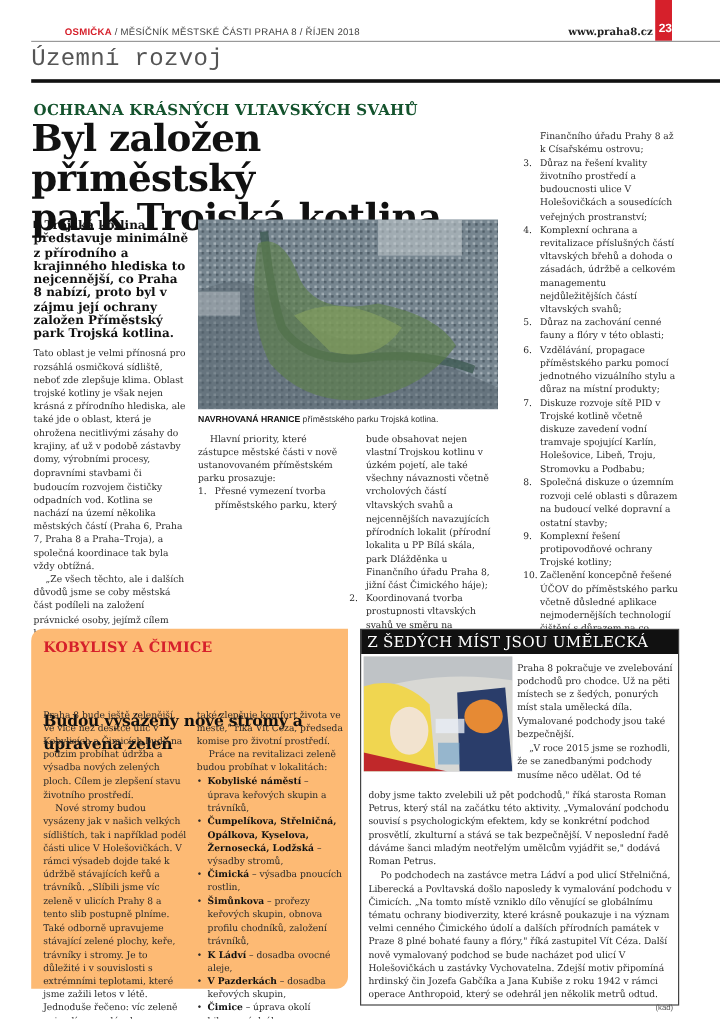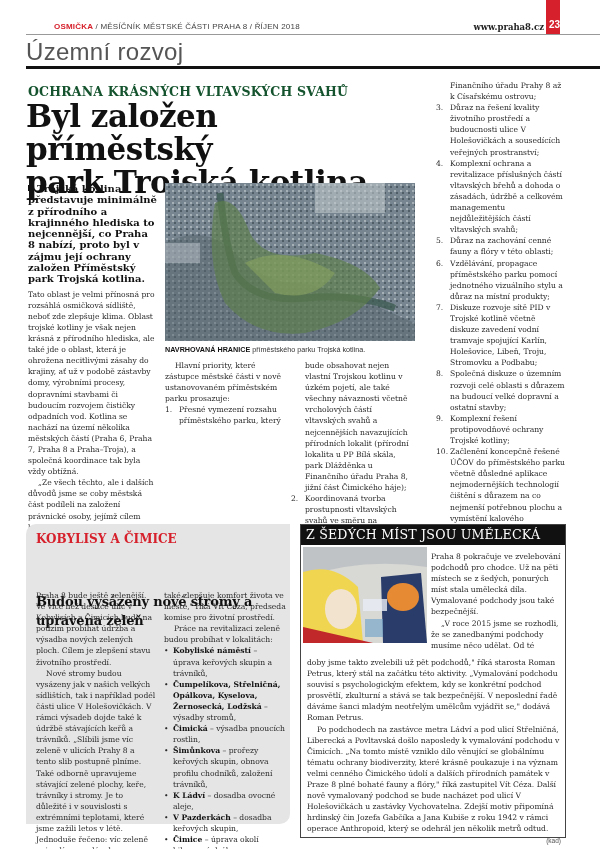--- a/index.html
+++ b/index.html
@@ -4,42 +4,42 @@
 <style>
   * { margin: 0; padding: 0; box-sizing: border-box; }
   html, body { width: 600px; height: 849px; background: #ffffff; overflow: hidden; }
   body { position: relative; font-family: "DejaVu Serif", serif; color: #222; }
 
   .header-bar { position: absolute; left: 26px; top: 22px; width: 574px; height: 12px; font-family: "Liberation Sans", sans-serif; font-size: 8px; color: #444; letter-spacing: 0.2px; margin-left: 28px; }
   .header-bar .brand { color: #d6202b; font-weight: bold; }
   .header-line { position: absolute; left: 26px; top: 34px; width: 574px; height: 1px; background: #999; }
   .site-url { position: absolute; right: 56px; top: 22px; font-family: "DejaVu Serif", serif; font-weight: bold; font-size: 8.5px; color: #222; }
   .page-badge { position: absolute; right: 40px; top: 0; width: 14px; height: 34px; background: #d6202b; color: #fff; font-family: "Liberation Sans", sans-serif; font-weight: bold; font-size: 10px; display: flex; align-items: flex-end; justify-content: flex-end; padding-bottom: 4px; }
-  .section-title { position: absolute; left: 26px; top: 38px; font-family: Liberation Sans, sans-serif; font-size: 24px; color: #555; font-weight: normal; letter-spacing: 0.3px; }
+  .section-title { position: absolute; left: 26px; top: 38px; font-family: Liberation Mono, monospace; font-size: 20px; color: #555; font-weight: normal; letter-spacing: 0.3px; }
   .section-rule { position: absolute; left: 26px; top: 66px; width: 574px; height: 3px; background: #111; }
 
   .kicker { position: absolute; left: 28px; top: 84px; font-family: "DejaVu Serif", serif; font-weight: bold; font-size: 12.5px; color: #14532d; letter-spacing: 0.2px; }
   .headline { position: absolute; left: 26px; top: 100px; width: 380px; font-family: "DejaVu Serif", serif; font-weight: 900; font-size: 31px; line-height: 33px; color: #111; letter-spacing: -0.5px; }
 
   .col { position: absolute; font-family: "DejaVu Serif", serif; font-size: 7.6px; line-height: 11.1px; color: #2a2a2a; }
   .lead { font-weight: bold; font-size: 10px; line-height: 11.3px; color: #111; margin-bottom: 4px; }
   .lead .sq { display: inline-block; width: 6px; height: 6px; background: #111; margin-right: 3px; vertical-align: 1px; }
   .p { text-indent: 0; }
   .p.ind { text-indent: 10px; }
   ol.prio { list-style: none; }
   ol.prio li { display: flex; }
   ol.prio li .num { width: 14px; flex: 0 0 14px; text-align: left; }
   ol.prio li .txt { flex: 1; }
 
   .map-photo { position: absolute; left: 165px; top: 183px; width: 250px; height: 158px; overflow: hidden; background: #6a7a86; }
   .caption { position: absolute; left: 165px; top: 345px; font-family: "Liberation Sans", sans-serif; font-size: 7.2px; color: #333; }
   .caption b { font-weight: bold; color: #111; }
   .signature { float: right; font-family: "Liberation Sans", sans-serif; font-size: 6.5px; color: #555; }
 
-  .box-left { position: absolute; left: 26px; top: 524px; width: 264px; height: 300px; background: #e5e5e5; border-top-left-radius: 10px; border-bottom-right-radius: 10px; }
+  .box-left { position: absolute; left: 26px; top: 524px; width: 264px; height: 300px; background: #fdba74; border-top-left-radius: 10px; border-bottom-right-radius: 10px; }
   .box-left .kicker2 { position: absolute; left: 10px; top: 8px; font-family: "DejaVu Serif", serif; font-weight: bold; font-size: 12px; color: #d6202b; }
   .box-left .hl2 { position: absolute; left: 10px; top: 24px; width: 250px; font-family: "DejaVu Serif", serif; font-weight: 900; font-size: 13px; line-height: 19px; color: #111; letter-spacing: -0.2px; margin-top: 44px; }
   ul.bul { list-style: none; }
   ul.bul li { display: flex; }
   ul.bul li .dot { width: 9px; flex: 0 0 9px; }
   ul.bul li b { font-weight: bold; color: #111; }
 
   .box-right { position: absolute; left: 300px; top: 524px; width: 266px; height: 314px; border: 1px solid #444; background: #fff; }
   .box-right .title-bar { position: absolute; left: 0; top: 0; width: 100%; height: 20px; background: #111; color: #fff; font-family: "DejaVu Serif", serif; font-size: 12.6px; line-height: 20px; padding-left: 5px; letter-spacing: 0.2px; }
   .mural { position: absolute; left: 2px; top: 22px; width: 124px; height: 96px; overflow: hidden; background: #c9c9c9; }
@@ -90,36 +90,36 @@
 </div>
 <div class="caption">
   <b>NAVRHOVANÁ HRANICE</b><span> příměstského parku Trojská kotlina.</span>
 </div>
 
 <div class="col" style="left:165px; top:360px; width:120px;">
   <div class="p ind">Hlavní priority, které zástupce městské části v nově ustanovovaném příměstském parku prosazuje:</div>
   <ol class="prio">
     <li>
         <span class="num">1.</span>
-        <span class="txt">Přesné vymezení rozsahu příměstského parku, který</span>
+        <span class="txt">Přesné vymezení tvorba příměstského parku, který</span>
       </li>
   </ol>
 </div>
 
 <div class="col" style="left:291px; top:360px; width:122px;">
   <div class="p" style="padding-left:14px;">bude obsahovat nejen vlastní Trojskou kotlinu v úzkém pojetí, ale také všechny návaznosti včetně vrcholových částí vltavských svahů a nejcennějších navazujících přírodních lokalit (přírodní lokalita u PP Bílá skála, park Dlážděnka u Finančního úřadu Praha 8, jižní část Čimického háje);</div>
   <ol class="prio">
     <li>
         <span class="num">2.</span>
         <span class="txt">Koordinovaná tvorba prostupnosti vltavských svahů ve směru na jihovýchod od</span>
       </li>
   </ol>
 </div>
 
-<div class="col" style="left:436px; top:80px; width:130px;">
+<div class="col" style="left:436px; top:108px; width:130px;">
   <div class="p" style="padding-left:14px;">Finančního úřadu Prahy 8 až k Císařskému ostrovu;</div>
   <ol class="prio">
     <li>
         <span class="num">3.</span>
         <span class="txt">Důraz na řešení kvality životního prostředí a budoucnosti ulice V Holešovičkách a sousedících veřejných prostranství;</span>
       </li>
     <li>
         <span class="num">4.</span>
         <span class="txt">Komplexní ochrana a revitalizace příslušných částí vltavských břehů a dohoda o zásadách, údržbě a celkovém managementu nejdůležitějších částí vltavských svahů;</span>
       </li>

